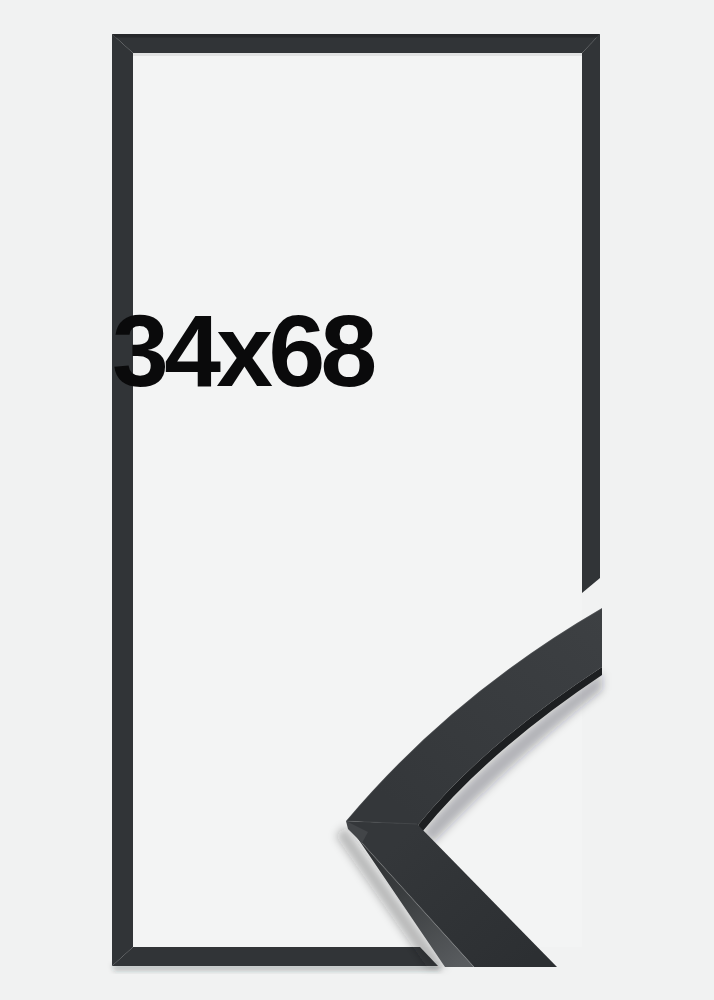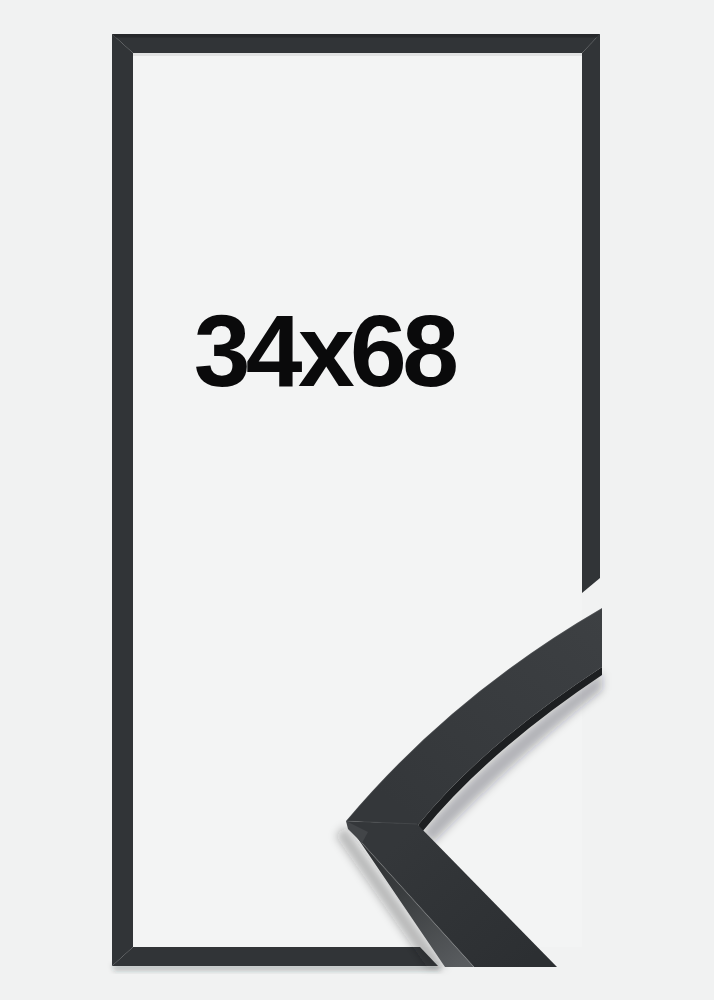--- a/index.html
+++ b/index.html
@@ -6,21 +6,21 @@
   body{
     width:714px;height:1000px;position:relative;overflow:hidden;
     background:var(--background,#f1f2f2);
     font-family:"Liberation Sans","DejaVu Sans",sans-serif;
   }
   .product-image{position:absolute;inset:0;width:714px;height:1000px;}
   .scene{position:absolute;left:0;top:0;width:714px;height:1000px;display:block;}
   .size-label{
     position:absolute;
     left:112px;top:300px;width:424px;
-    text-align:center;
+    text-align:left;
     font-weight:bold;
     font-size:102px;
     letter-spacing:-0.045em;
     line-height:1;
     color:var(--label-color,#0a0a0b);
     user-select:none;
   }
 </style>
 </head>
 <body>

